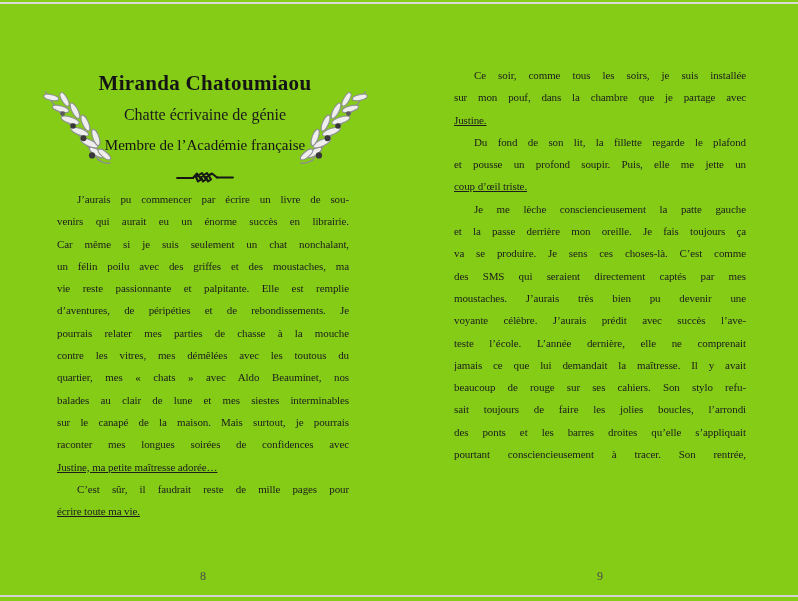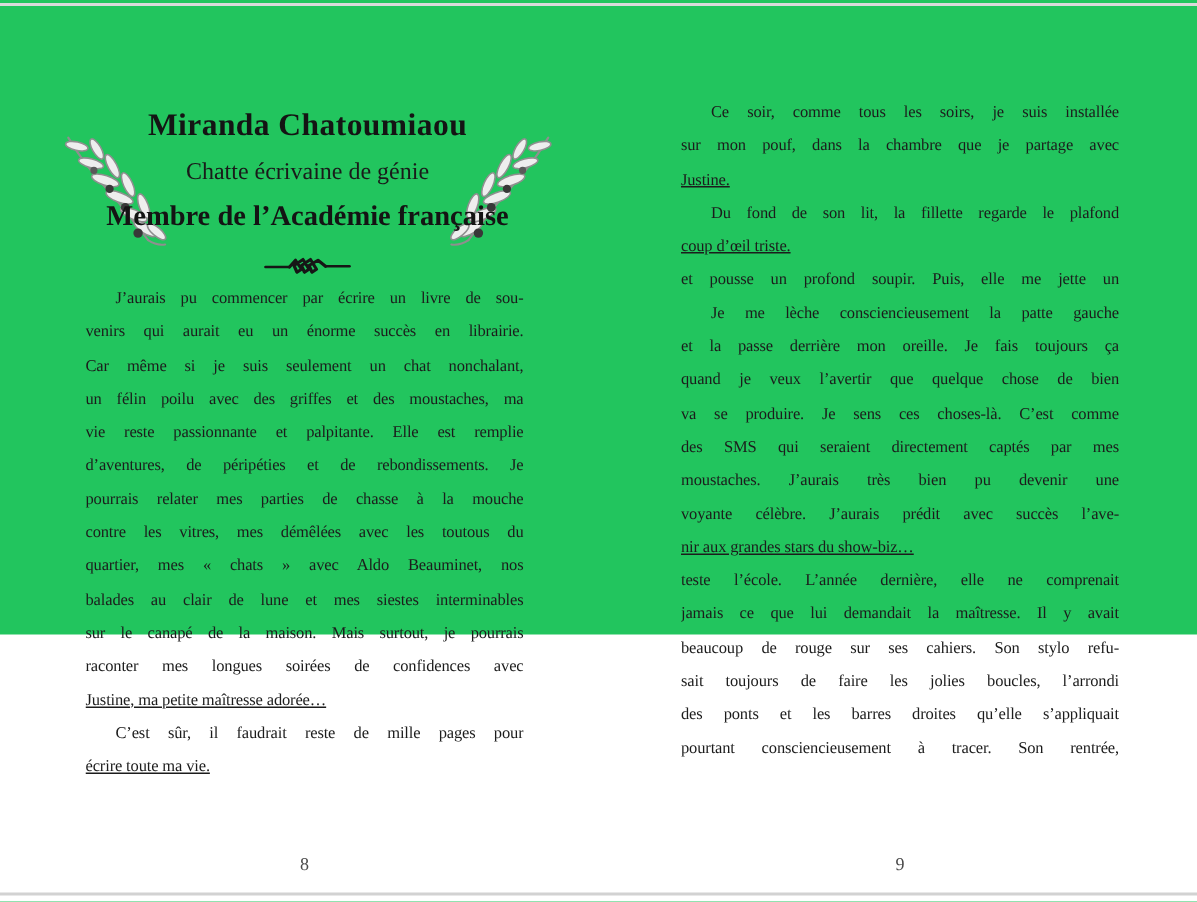--- a/index.html
+++ b/index.html
@@ -4,21 +4,21 @@
 <style>
   html, body { margin: 0; padding: 0; }
   body {
     width: 798px; height: 601px;
     background: #ffffff;
     font-family: "Liberation Serif", serif;
     color: #1c1c1c;
     overflow: hidden;
     position: relative;
   }
-  .spread { position: absolute; left: 0; top: 0; width: 798px; height: 423px; background: #22c55e; }
+  .spread { position: absolute; left: 0; top: 0; width: 798px; height: 601px; background: #84cc16; }
 
   .edge-line { position: absolute; left: 0; width: 798px; }
   .edge-line.top { top: 2px; height: 2px; background: #dadada; }
   .edge-line.bottom { top: 595px; height: 2px; background: #d2d2d2; }
 
   
   .chapter-heading {
     position: absolute; left: 57px; top: 70px; width: 296px;
     text-align: center;
   }
@@ -26,21 +26,21 @@
     margin: 0;
     font-size: 21px; font-weight: bold; letter-spacing: 0.3px;
     line-height: 26px; color: #141414;
   }
   .author-role {
     margin: 9px 0 0 0;
     font-size: 16px; line-height: 20px; color: #1a1a1a;
   }
   .author-affiliation {
     margin: 11px 0 0 0;
-    font-weight: bold; font-size: 19px; line-height: 18px; color: #141414;
+    font-weight: normal; font-size: 15px; line-height: 18px; color: #141414;
   }
   .divider-wrap { margin-top: 15px; }
 
   .branch { position: absolute; top: 84px; width: 76px; height: 82px; }
   .branch.left  { left: 36px; transform: scaleX(-1); }
   .branch.right { left: 299px; }
 
   
   .text-col {
     position: absolute; width: 292px;
@@ -160,30 +160,28 @@
 
     <div class="folio left">8</div>
   </div>
 
   <div>
     <div class="text-col right">
       <div class="line indent">Ce soir, comme tous les soirs, je suis installée</div>
       <div class="line">sur mon pouf, dans la chambre que je partage avec</div>
       <div class="line end">Justine.</div>
       <div class="line indent">Du fond de son lit, la fillette regarde le plafond</div>
+      <div class="line">et pousse un profond soupir. Puis, elle me jette un</div>
       <div class="line end">coup d’œil triste.</div>
-      <div class="line">et pousse un profond soupir. Puis, elle me jette un</div>
       <div class="line indent">Je me lèche consciencieusement la patte gauche</div>
       <div class="line">et la passe derrière mon oreille. Je fais toujours ça</div>
-      <div class="line">quand je veux l’avertir que quelque chose de bien</div>
       <div class="line">va se produire. Je sens ces choses-là. C’est comme</div>
       <div class="line">des SMS qui seraient directement captés par mes</div>
       <div class="line">moustaches. J’aurais très bien pu devenir une</div>
       <div class="line">voyante célèbre. J’aurais prédit avec succès l’ave-</div>
-      <div class="line end">nir aux grandes stars du show-biz…</div>
       <div class="line">teste l’école. L’année dernière, elle ne comprenait</div>
       <div class="line">jamais ce que lui demandait la maîtresse. Il y avait</div>
       <div class="line">beaucoup de rouge sur ses cahiers. Son stylo refu-</div>
       <div class="line">sait toujours de faire les jolies boucles, l’arrondi</div>
       <div class="line">des ponts et les barres droites qu’elle s’appliquait</div>
       <div class="line">pourtant consciencieusement à tracer. Son rentrée,</div>
     </div>
 
     <div class="folio right">9</div>
   </div>

